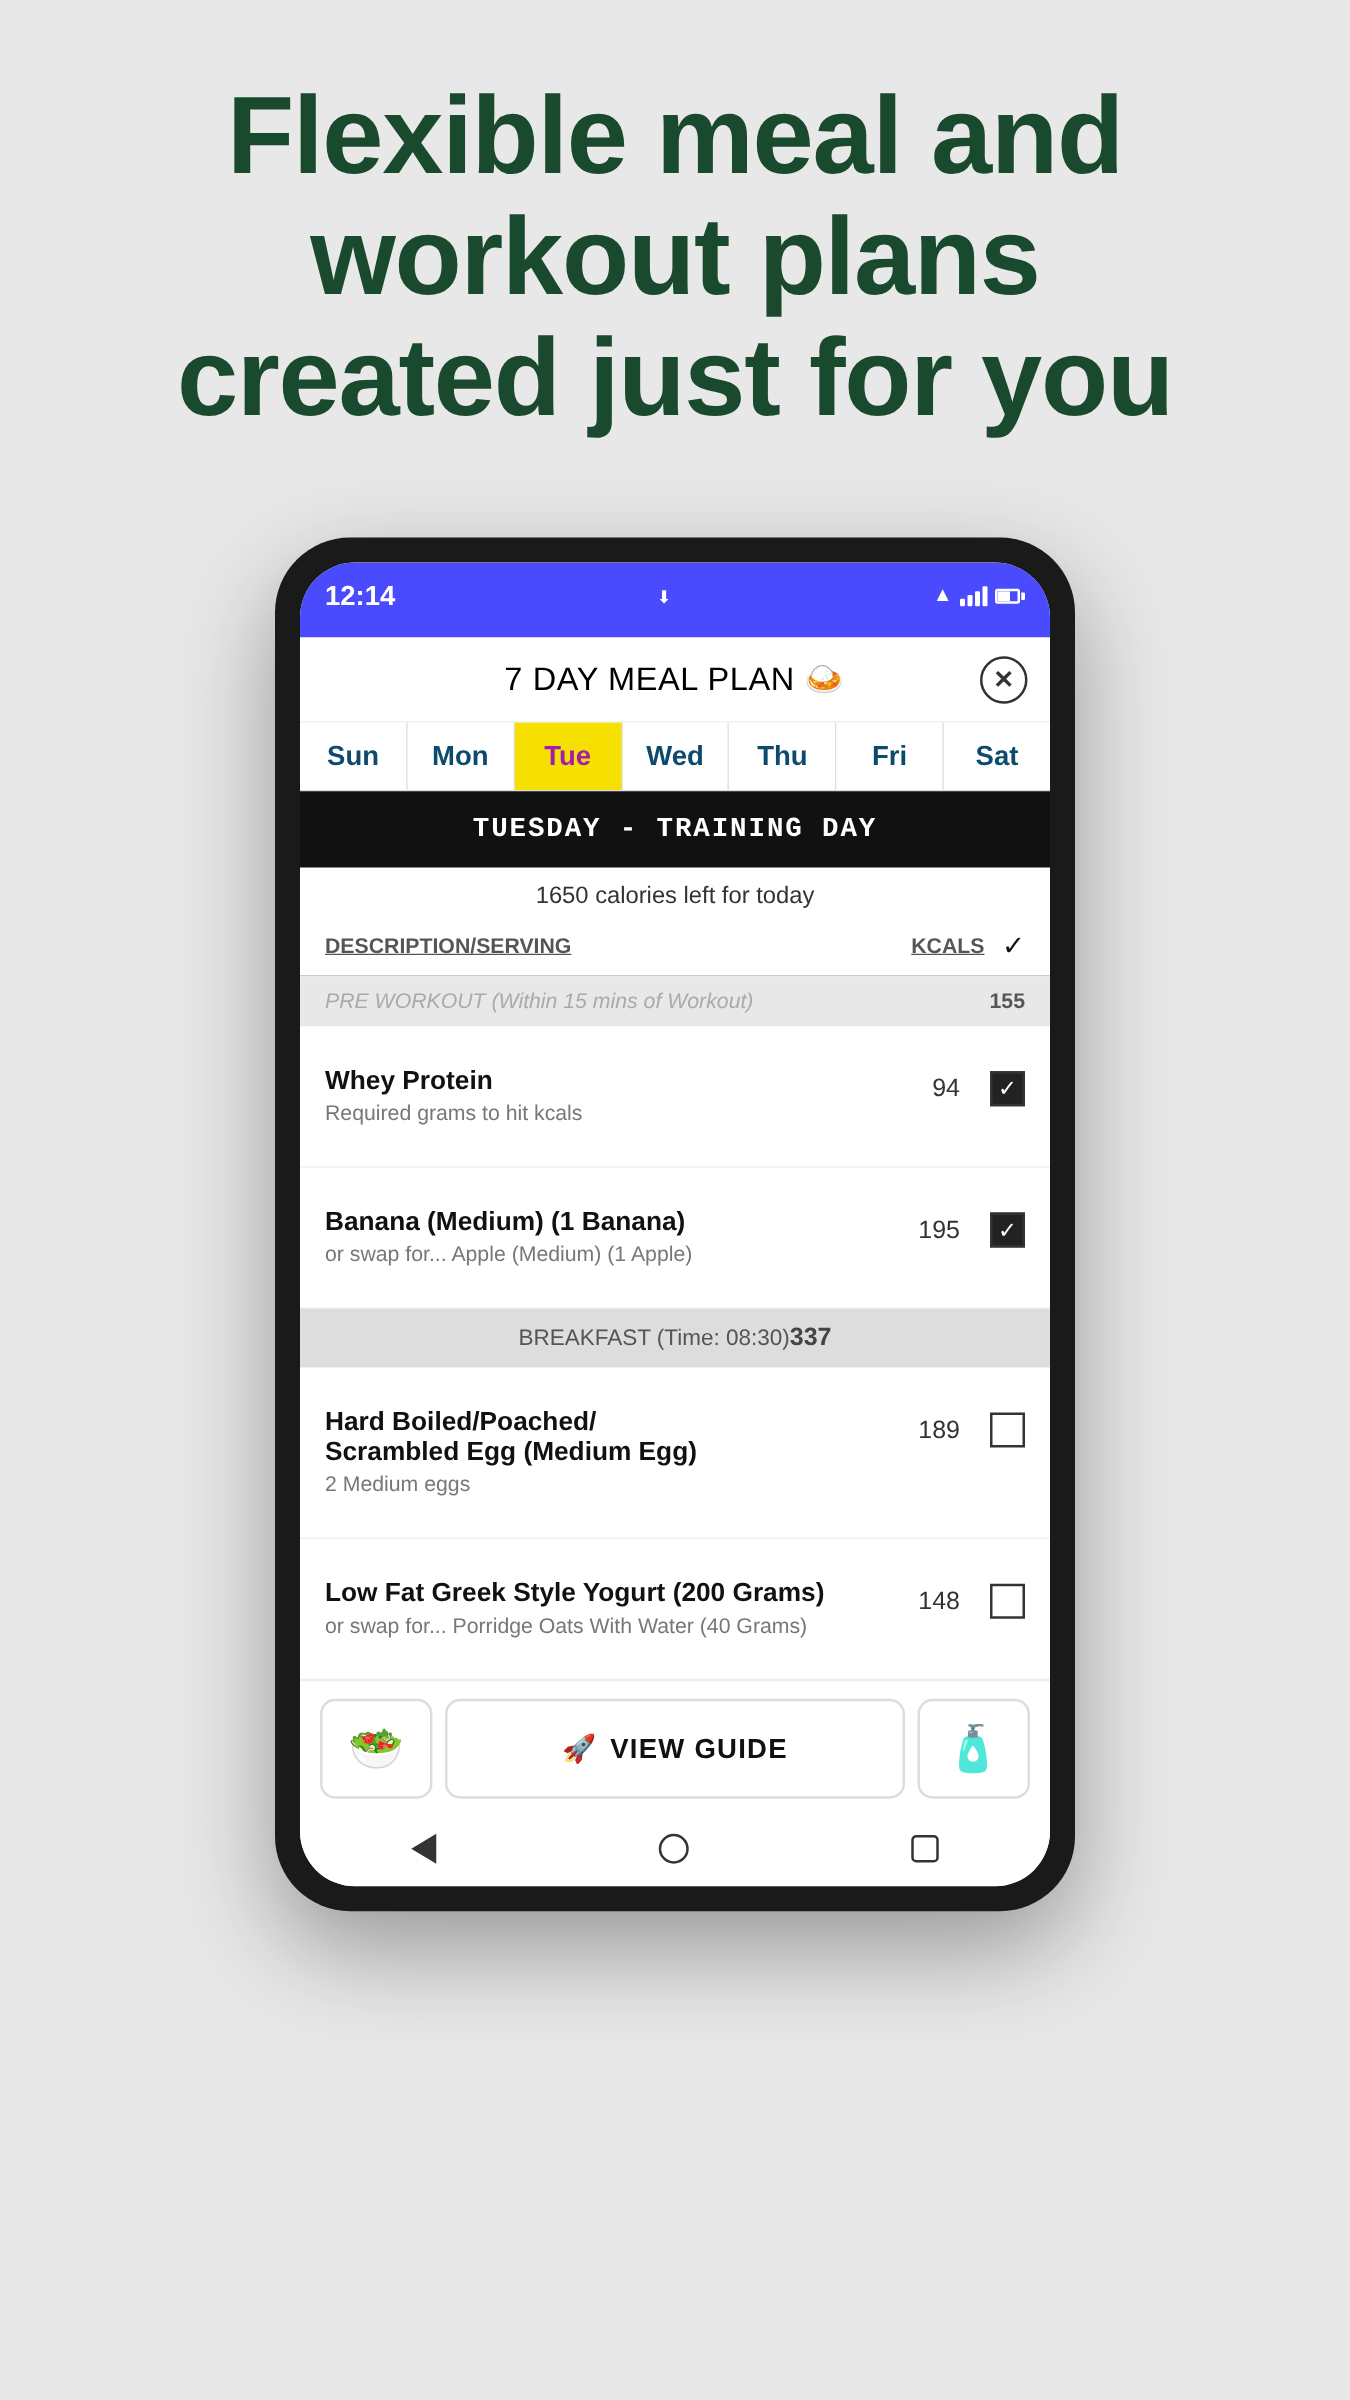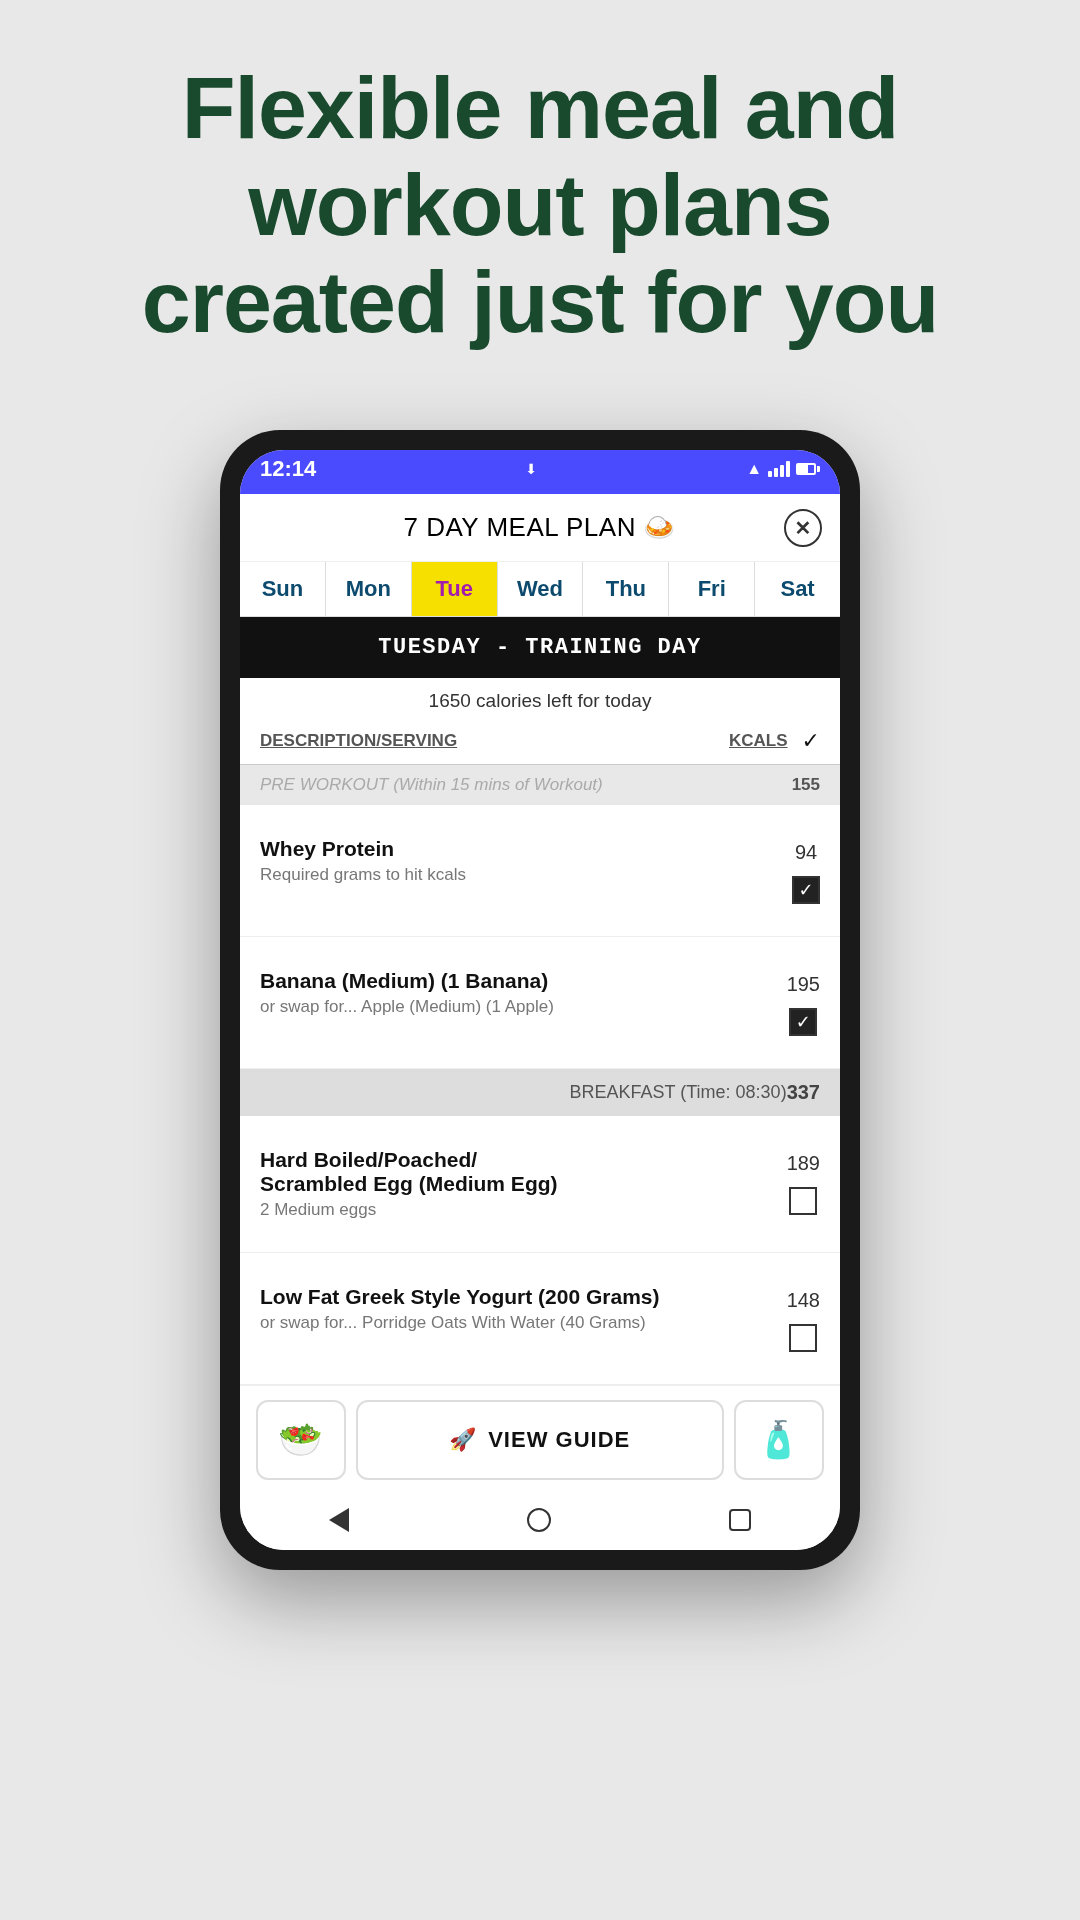--- a/index.html
+++ b/index.html
@@ -43,21 +43,21 @@
       position: relative;
     }
 
     
     .status-bar {
       background: #4a4aff;
       display: flex;
       justify-content: space-between;
       align-items: center;
       padding: 2px 20px 8px;
-      height: 44px;
+      height: 60px;
     }
 
     .status-time {
       color: #fff;
       font-size: 22px;
       font-weight: 700;
     }
 
     .status-icons {
       display: flex;
@@ -184,21 +184,21 @@
     .checkmark-icon {
       font-size: 22px;
       color: #111;
     }
 
     
     .section-row {
       background: #ddd;
       padding: 12px 20px;
       display: flex;
-      justify-content: flex-end;
+      justify-content: center;
       align-items: center;
     }
 
     .section-label {
       font-size: 18px;
       color: #555;
       font-weight: 500;
     }
 
     .section-kcals {
@@ -228,24 +228,23 @@
     }
 
     .food-desc {
       font-size: 17px;
       color: #777;
     }
 
     .food-right {
       display: flex;
       align-items: center;
-      gap: 12px;
+      gap: 24px;
       margin-left: 10px;
       padding-top: 4px;
-      flex-direction: column;
     }
 
     .food-kcals {
       font-size: 20px;
       color: #333;
       font-weight: 500;
     }
 
     .checkbox {
       width: 28px;

